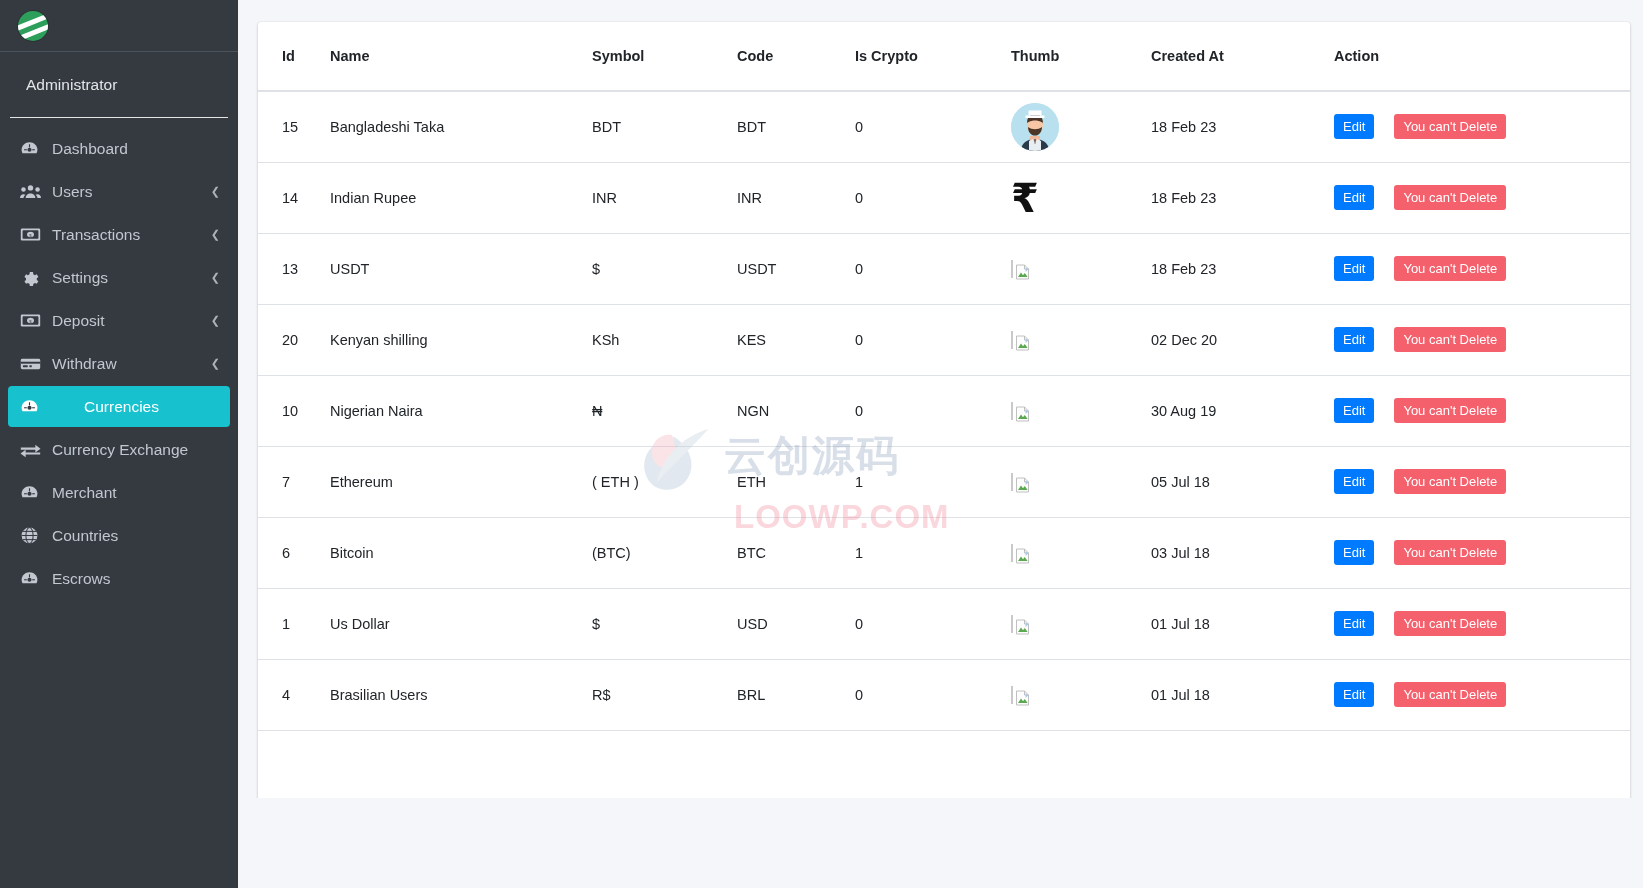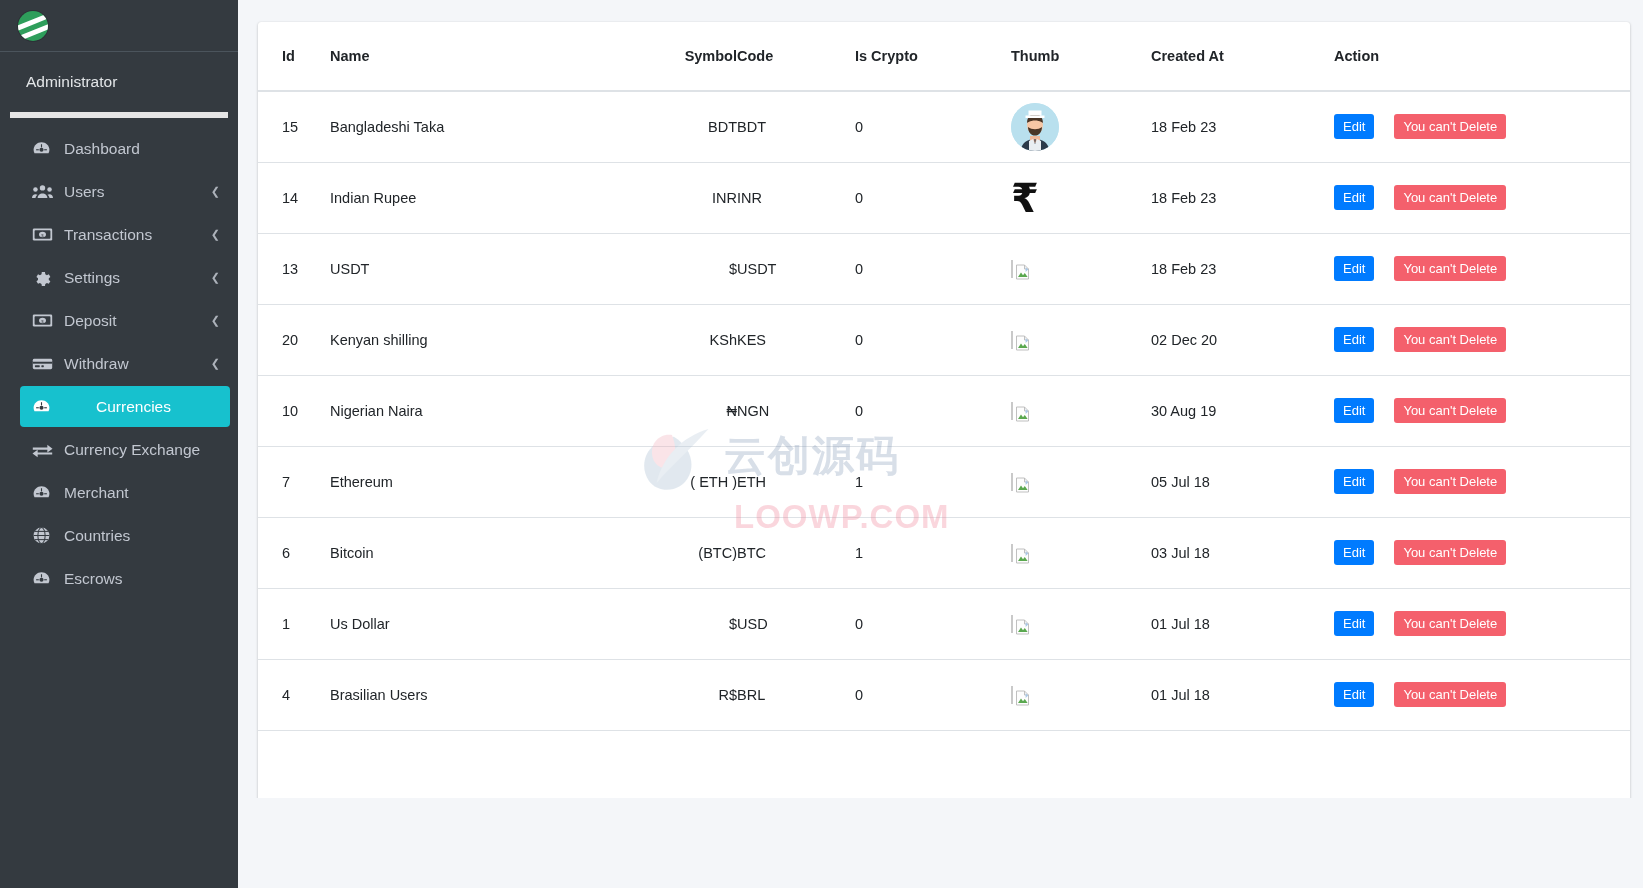--- a/index.html
+++ b/index.html
@@ -31,26 +31,26 @@
   .logo-circle::before, .logo-circle::after {
     content: ""; position: absolute; left: -10px; width: 52px; height: 5px;
     background: #ffffff; transform: rotate(-22deg);
   }
   .logo-circle::before { top: 8px; }
   .logo-circle::after  { top: 19px; }
 
   .userbox {
     height: 66px; flex: 0 0 66px;
     display: flex; align-items: center; padding-left: 16px;
-    border-bottom: 6px solid #e5e5e5;
+    border-bottom: 1px solid #e5e5e5;
     margin: 0 10px 0 10px;
   }
   .userbox-name { color: #e3e6e8; font-size: 15.5px; }
 
-  .nav { padding-top: 10px; padding-left: 12px; }
+  .nav { padding-top: 10px; }
   .nav-item {
     display: flex; align-items: center;
     height: 41px; margin: 0 8px 2px 8px;
     padding: 0 10px 0 12px;
     border-radius: 4px;
     color: #c2c7d0; font-size: 15.5px;
     cursor: pointer; white-space: nowrap;
   }
   .nav-item.active { background: #17c1ce; color: #ffffff; gap: 32px; }
   .nav-icon {
@@ -88,21 +88,21 @@
     font-size: 14.5px; color: #212529;
     border-bottom: 1px solid #dee2e6;
     vertical-align: middle;
     padding: 8px 0;
     height: 71px;
   }
   tbody tr:last-child td { border-bottom: 1px solid #dee2e6; }
 
   .c-id    { width: 72px;  padding-left: 24px !important; }
   .c-name  { width: 262px; }
-  .c-sym   { width: 145px; text-align: right; }
+  .c-sym   { width: 145px; }
   .c-code  { width: 118px; }
   .c-cry   { width: 156px; }
   .c-thumb { width: 140px; }
   .c-date  { width: 183px; }
   .c-act   { width: auto; }
 
   thead .c-id { padding-left: 24px; }
   
   .broken {
     width: 48px; height: 48px;

